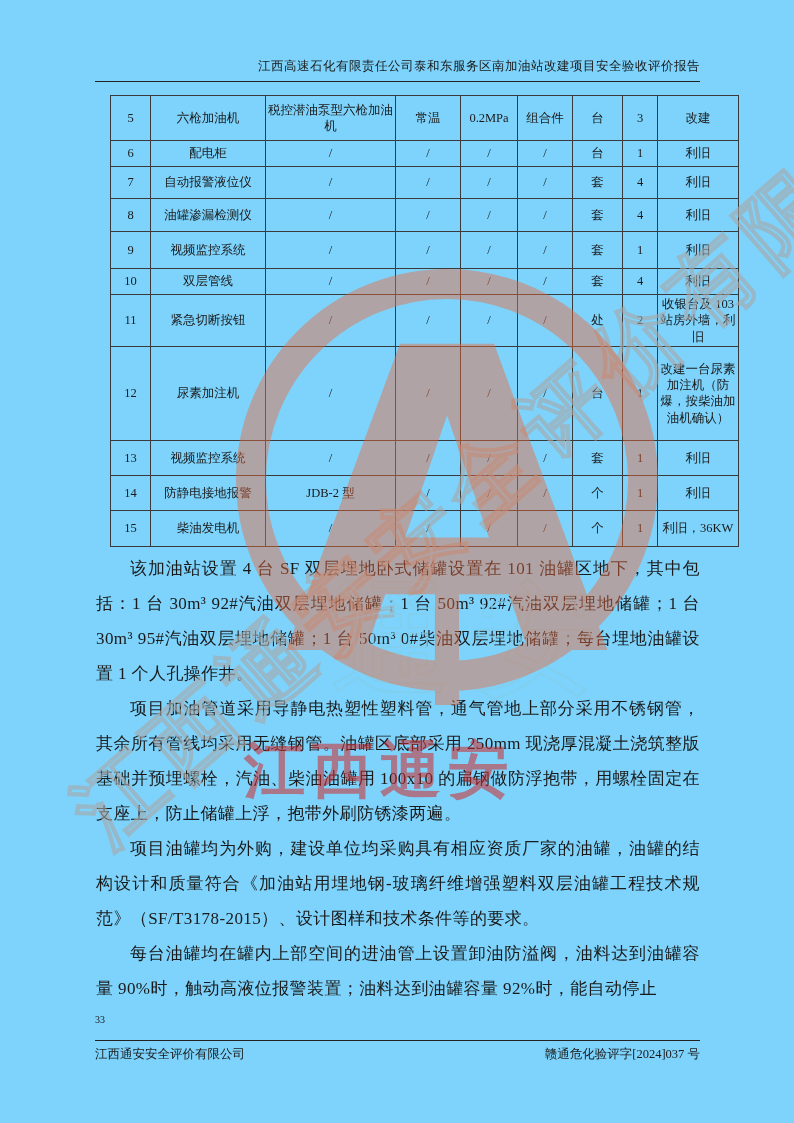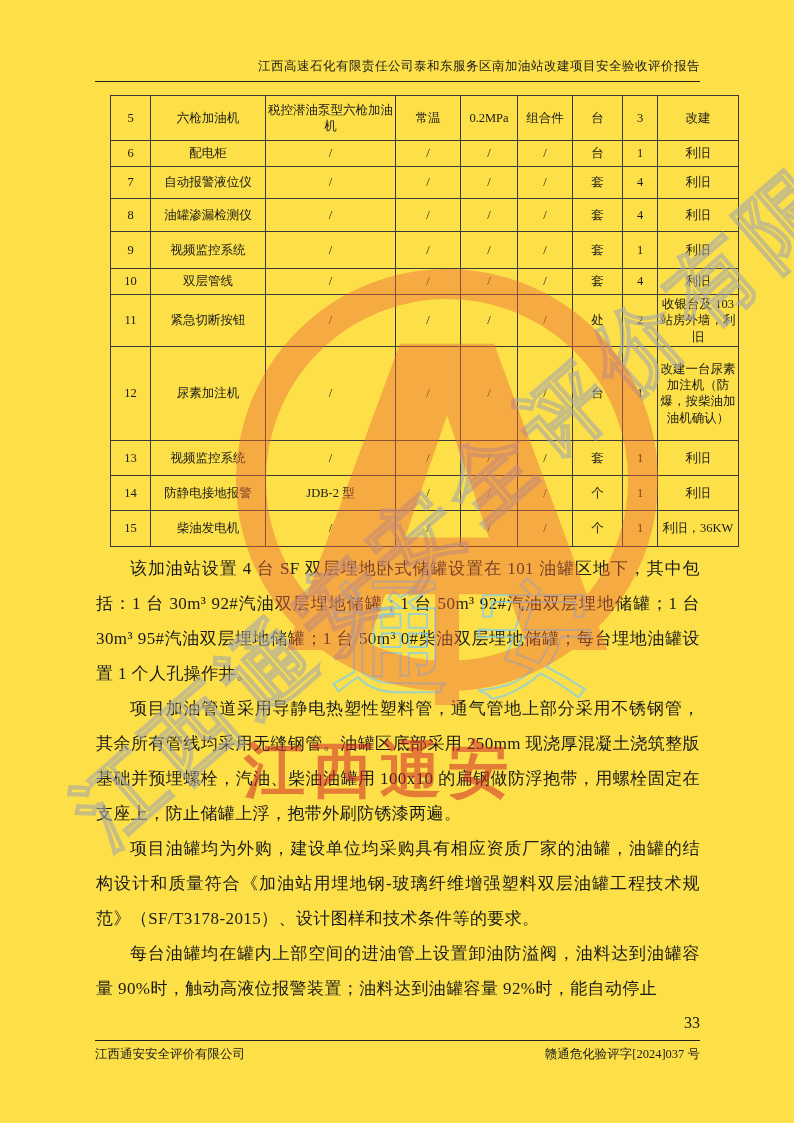--- a/index.html
+++ b/index.html
@@ -1,19 +1,19 @@
 <!DOCTYPE html>
 <html><head>
 <meta charset="utf-8">
 <style>
   html,body{margin:0;padding:0;background:#ffffff;}
   .page{
     position:relative;
     width:794px;height:1123px;
-    background:#fde047;
+    background:#7dd3fc;
     overflow:hidden;
     font-family:"Liberation Serif", serif;
     color:#1a1a1a;
   }
   
   .header{
     position:absolute;left:95px;top:58px;width:605px;
     border-bottom:1.5px solid #222;
     padding-bottom:6px;
     text-align:right;
@@ -57,21 +57,21 @@
   }
   .para{
     margin:0;
     text-indent:2em;
     text-align:justify;
     letter-spacing:0.4px;
   }
   
   .page-number{
     position:absolute;left:95px;top:1014px;width:605px;
-    text-align:right;font-size:16px;z-index:1;
+    text-align:left;font-size:10px;z-index:1;
   }
   .footer{
     position:absolute;left:95px;top:1040px;width:605px;
     border-top:1.5px solid #222;
     padding-top:5px;
     display:flex;justify-content:space-between;
     font-size:12.5px;
     z-index:1;
   }
   

